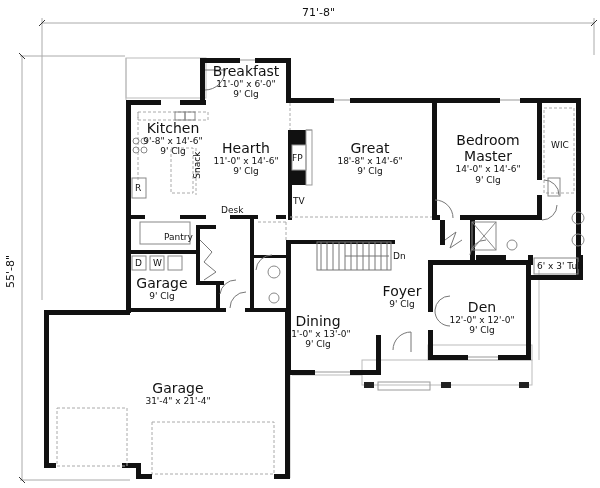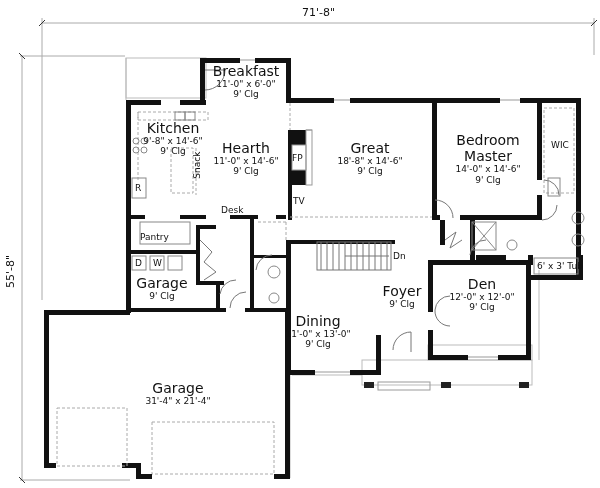--- a/index.html
+++ b/index.html
@@ -253,35 +253,35 @@
   <div class="room-name">Dining</div>
   <div class="room-dim">11'-0" x 13'-0"</div>
   <div class="room-dim">9' Clg</div>
 </div>
 
 <div class="lbl" style="left:380px;top:283px;width:44px;">
   <div class="room-name">Foyer</div>
   <div class="room-dim">9' Clg</div>
 </div>
 
-<div class="lbl" style="left:448px;top:276px;width:68px;">
+<div class="lbl" style="left:448px;top:299px;width:68px;">
   <div class="room-name">Den</div>
   <div class="room-dim">12'-0" x 12'-0"</div>
   <div class="room-dim">9' Clg</div>
 </div>
 
 <div class="lbl" style="left:128px;top:380px;width:100px;">
   <div class="room-name">Garage</div>
   <div class="room-dim">31'-4" x 21'-4"</div>
 </div>
 
 <div class="lbl small" style="left:184px;top:160px;transform:rotate(-90deg);">Snack</div>
 <div class="lbl small" style="left:292px;top:153px;">FP</div>
 <div class="lbl small" style="left:293px;top:196px;">TV</div>
 <div class="lbl small" style="left:221px;top:205px;">Desk</div>
-<div class="lbl small" style="left:140px;top:232px;">Pantry</div>
+<div class="lbl small" style="left:140px;top:232px;padding-left:24px;">Pantry</div>
 <div class="lbl small" style="left:135px;top:183px;">R</div>
 <div class="lbl small" style="left:135px;top:258px;">D</div>
 <div class="lbl small" style="left:153px;top:258px;">W</div>
 <div class="lbl small" style="left:551px;top:140px;">WIC</div>
 <div class="lbl small" style="left:576px;top:185px;">L</div>
 <div class="lbl small" style="left:537px;top:261px;">6' x 3' Tub</div>
 <div class="lbl small" style="left:393px;top:251px;">Dn</div>
 
 </body></html>

